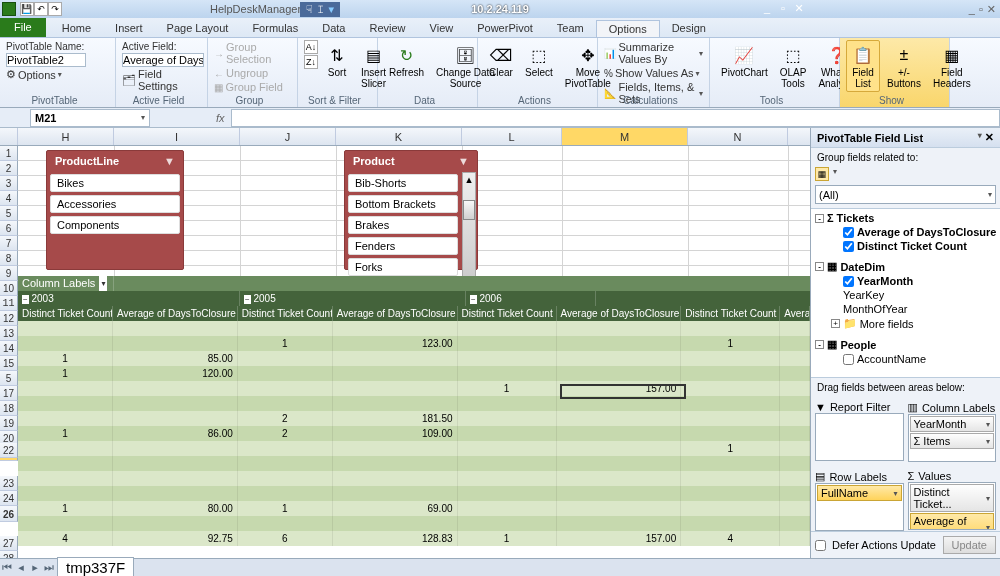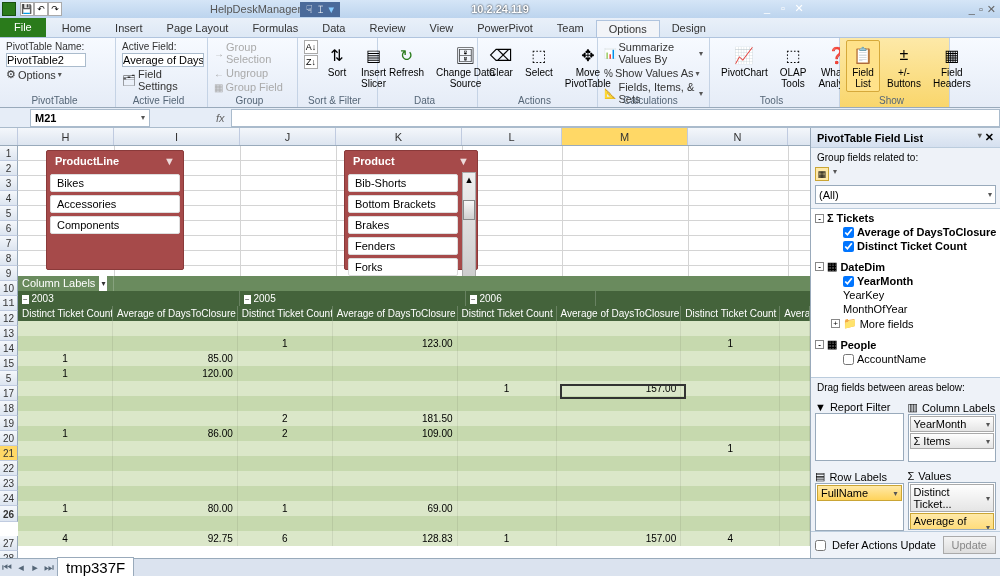--- a/index.html
+++ b/index.html
@@ -321,21 +321,21 @@
       <div class="gridline-h" style="top: 179px;"></div>
       <div class="rownum" style="top: 180px;">13</div>
       <div class="rownum" style="top: 195px;">14</div>
       <div class="rownum" style="top: 210px;">15</div>
       <div class="rownum" style="top: 225px;">5</div>
       <div class="rownum" style="top: 240px;">17</div>
       <div class="rownum" style="top: 255px;">18</div>
       <div class="rownum" style="top: 270px;">19</div>
       <div class="rownum" style="top: 285px;">20</div>
       <div class="rownum sel" style="top: 300px;">21</div>
-      <div class="rownum" style="top: 315px;">22</div>
+      <div class="rownum" style="top: 297px;">22</div>
       <div class="rownum" style="top: 330px;">23</div>
       <div class="rownum" style="top: 345px;">24</div>
       <div class="rownum" style="top: 360px;">25</div>
       <div class="rownum" style="top: 361px; font-weight: bold;">26</div>
       <div class="rownum" style="top: 390px;">27</div>
       <div class="rownum" style="top: 405px;">28</div>
       <div class="gridline-v" style="left: 114px; height: 150px;"></div>
       <div class="gridline-v" style="left: 240px; height: 150px;"></div>
       <div class="gridline-v" style="left: 336px; height: 150px;"></div>
       <div class="gridline-v" style="left: 462px; height: 150px;"></div>

